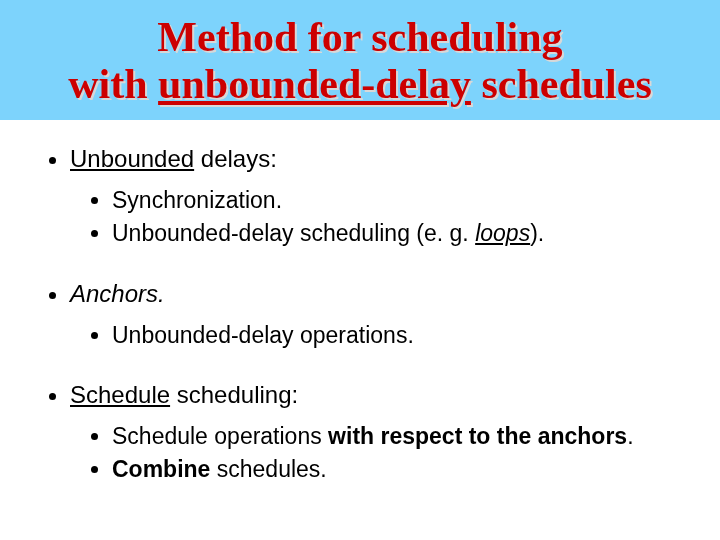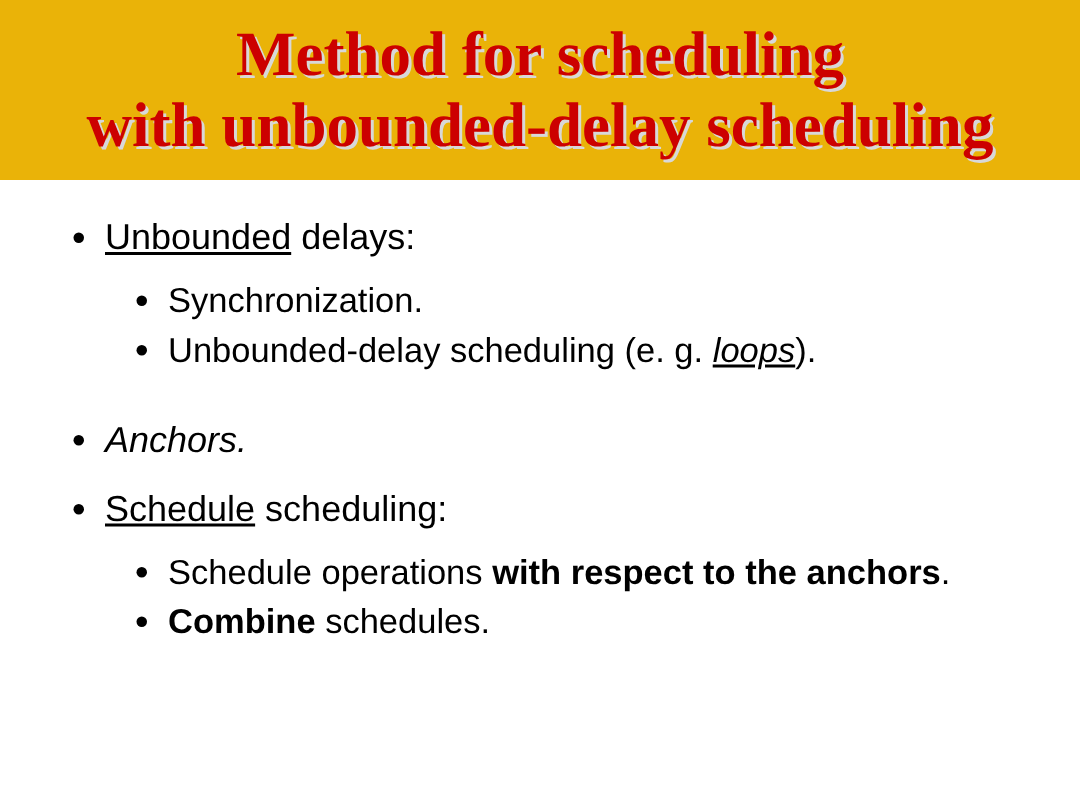--- a/index.html
+++ b/index.html
@@ -11,34 +11,35 @@
     font-family: Verdana, Geneva, sans-serif;
     overflow: hidden;
   }
   .slide {
     width: 720px;
     height: 540px;
     position: relative;
     box-sizing: border-box;
   }
   .title-band {
-    background: #eab308;
+    background: #7dd3fc;
     padding: 14px 0 12px 0;
     text-align: center;
   }
   .title {
     font-family: "Times New Roman", Times, serif;
     font-weight: bold;
     font-size: 42px;
     line-height: 1.12;
     color: #cc0000;
     text-shadow: 2px 2px 0 #d8d8d8;
     margin: 0;
   }
   .title .u {
+    text-decoration: underline;
   }
   .body {
     padding: 6px 30px 0 46px;
     color: #000;
   }
   ul.lvl1 {
     list-style: disc;
     margin: 18px 0 0 0;
     padding-left: 24px;
   }
@@ -64,39 +65,42 @@
   .bold { font-weight: bold; }
 </style>
 </head>
 <body>
 
 <div class="slide">
 
   <div class="title-band">
     <h1 class="title">
       <span>Method for scheduling</span><br>
-      <span>with </span><span class="u">unbounded-delay</span><span> scheduling</span>
+      <span>with </span><span class="u">unbounded-delay</span><span> schedules</span>
     </h1>
   </div>
 
   <div class="body">
 
     <ul class="lvl1">
       <li>
         <span class="u-word">Unbounded</span><span> delays:</span>
         <ul class="lvl2">
           <li>Synchronization.</li>
           <li>
             <span>Unbounded-delay scheduling (e. g. </span><span class="italic u-word">loops</span><span>).</span>
           </li>
         </ul>
       </li>
 
       <li>
         <span class="italic">Anchors.</span>
+        <ul class="lvl2">
+          <li>Unbounded-delay operations.</li>
+        </ul>
       </li>
 
       <li>
         <span class="u-word">Schedule</span><span> scheduling:</span>
         <ul class="lvl2">
           <li>
             <span>Schedule operations </span><span class="bold">with respect to the anchors</span><span>.</span>
           </li>
           <li>
             <span class="bold">Combine</span><span> schedules.</span>

